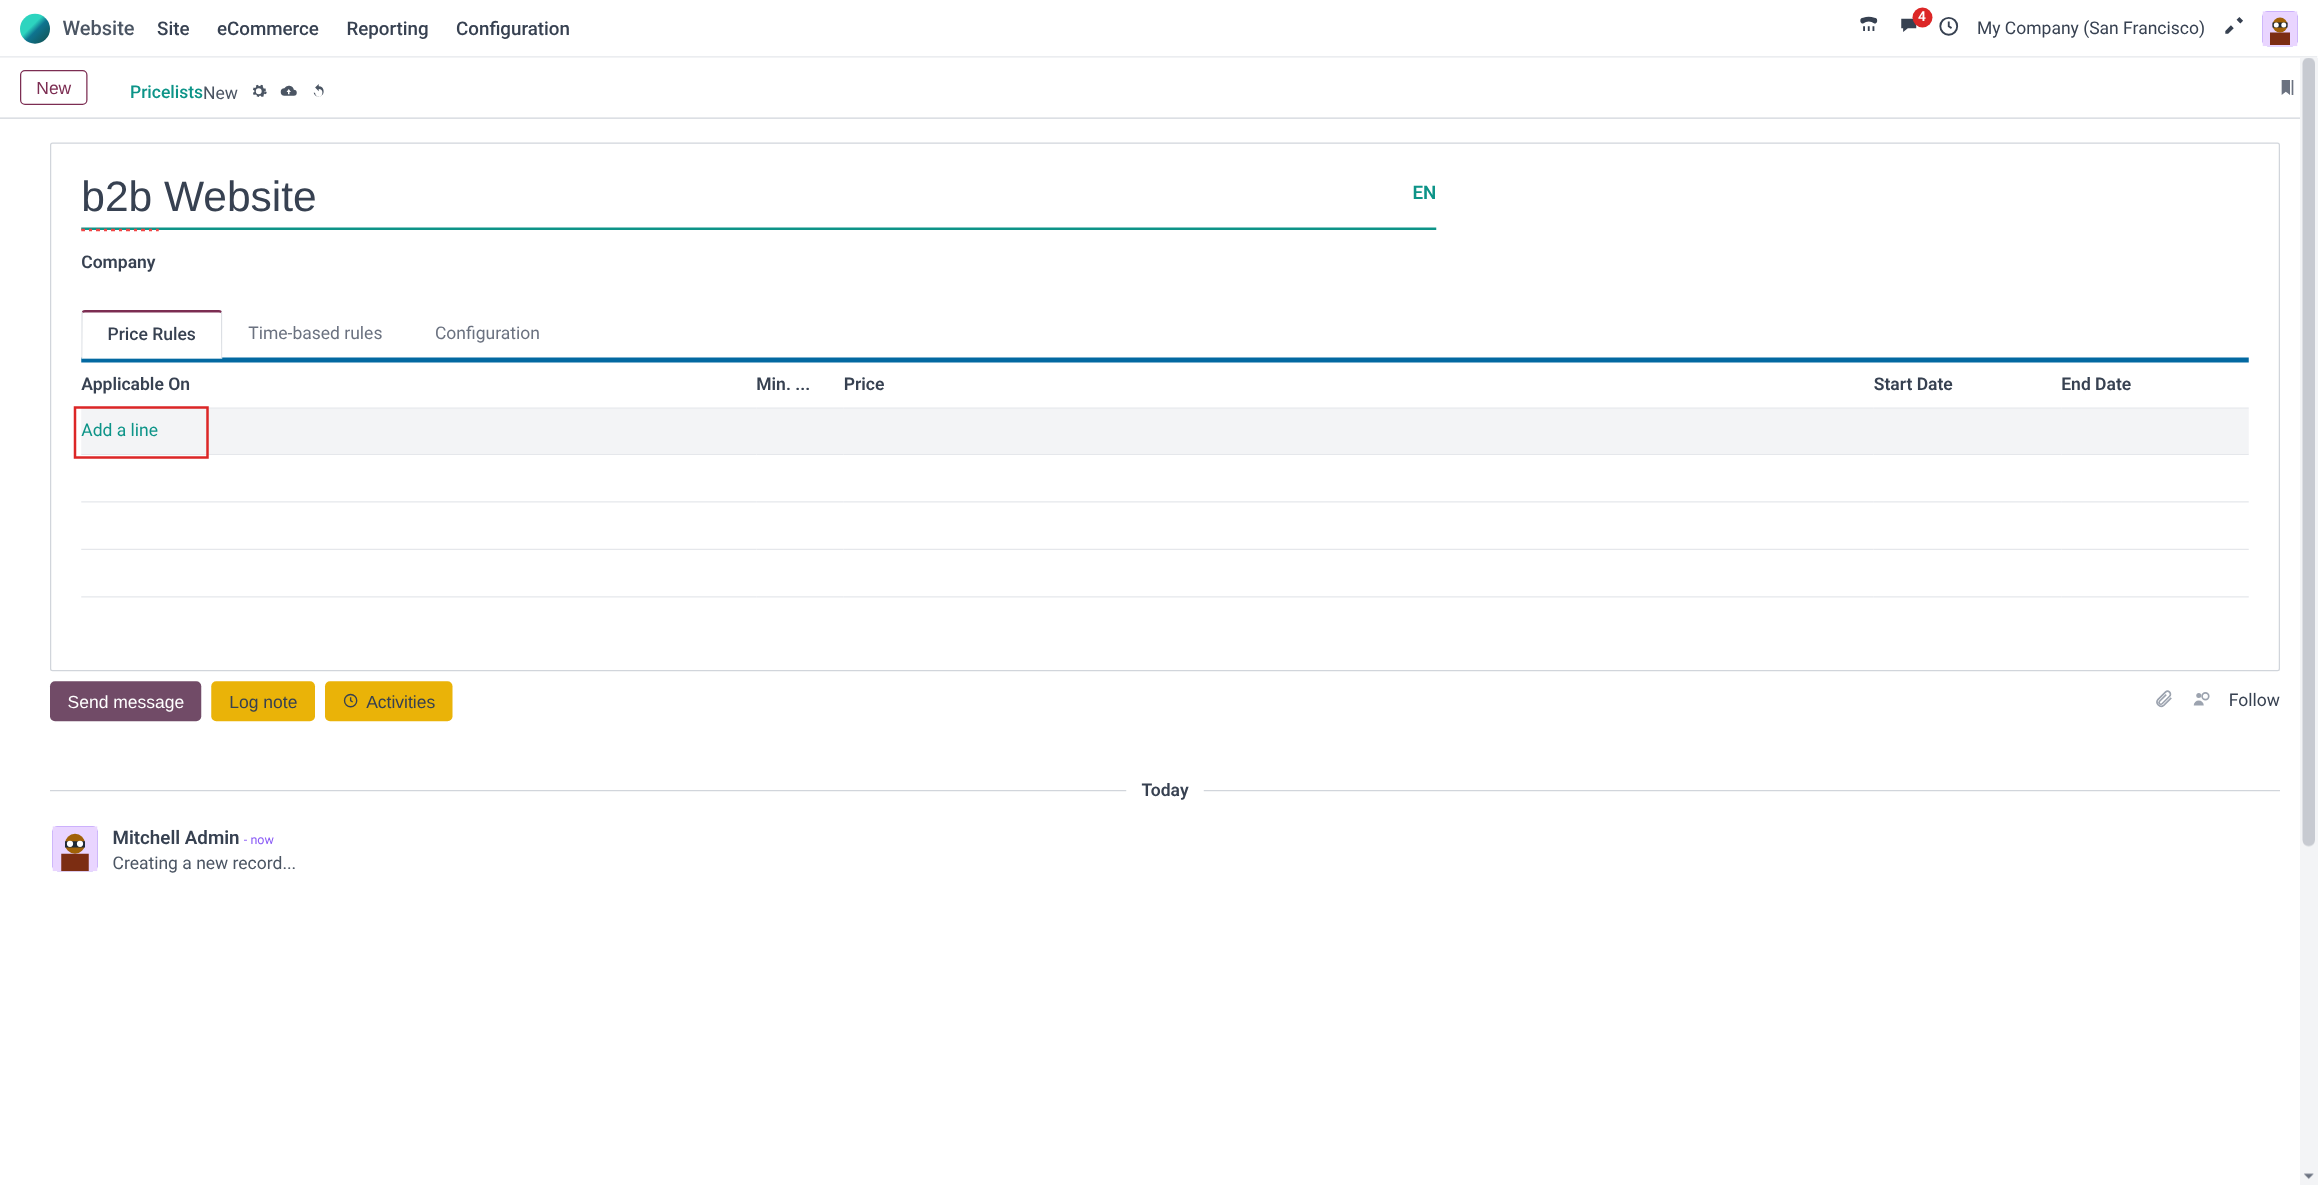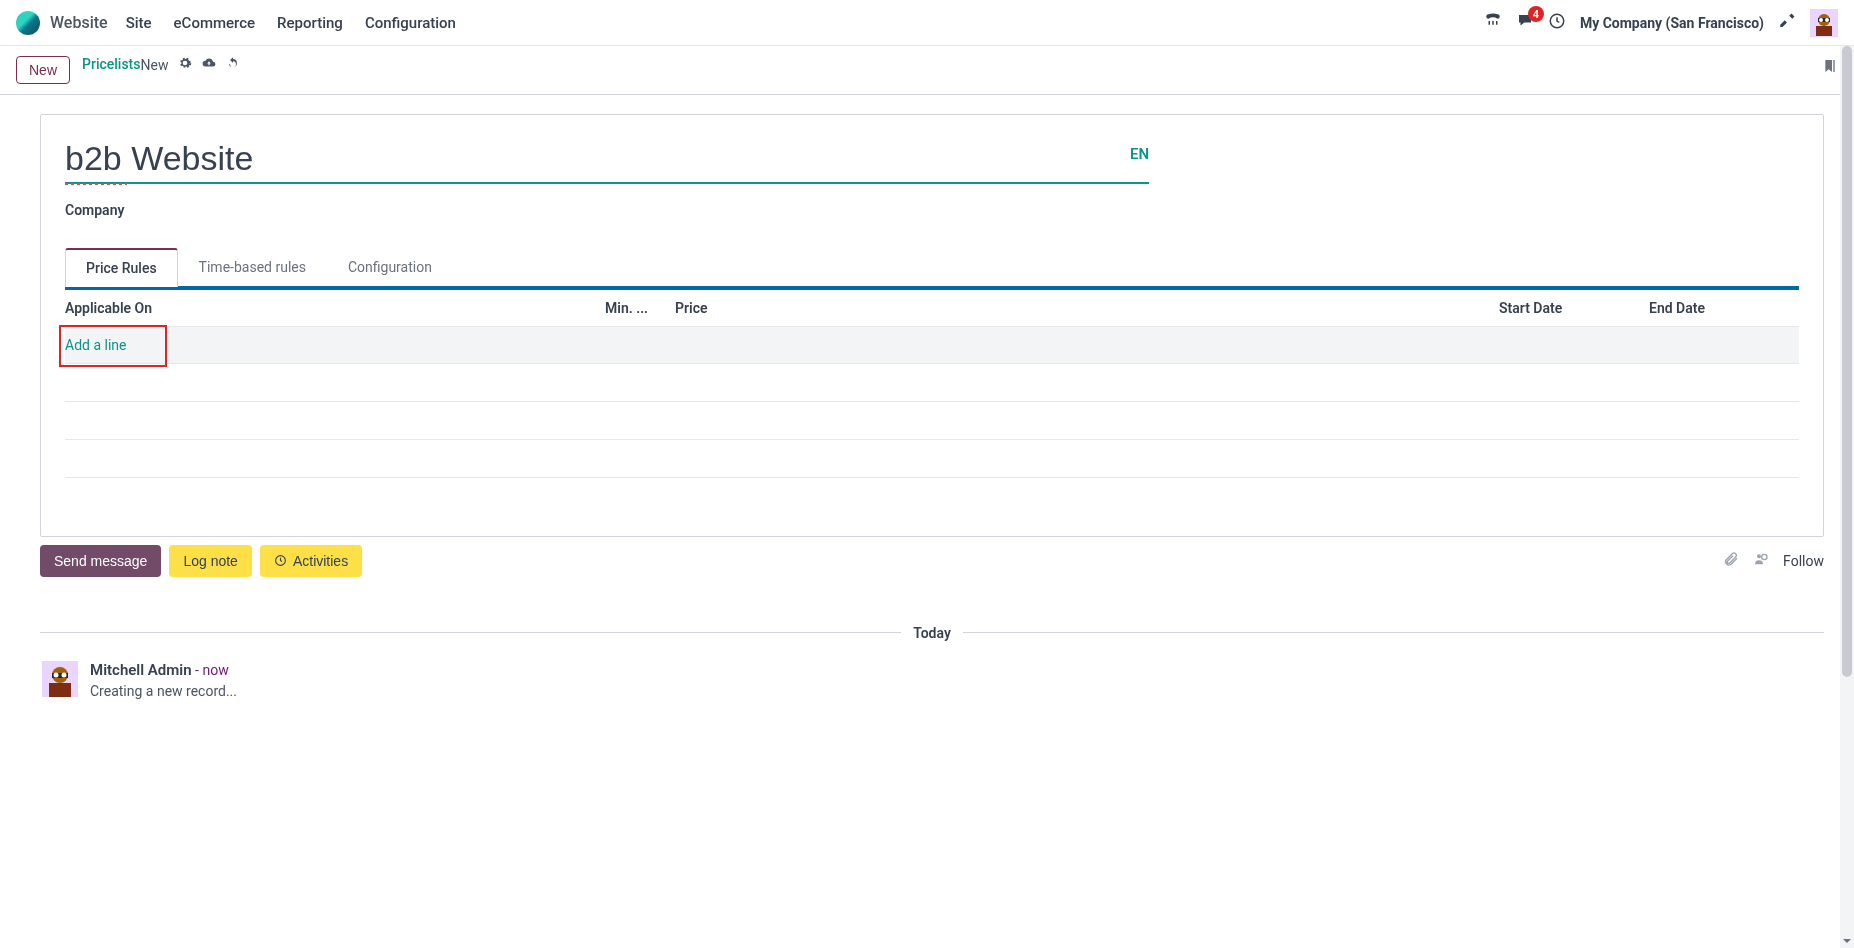--- a/index.html
+++ b/index.html
@@ -33,33 +33,34 @@
 .icon-svg { width: 18px; height: 18px; fill: #374151; }
 .badge-wrap { position: relative; }
 .badge {
   position: absolute; top: -6px; right: -10px;
   background: #dc2626; color: #fff;
   border-radius: 9px; min-width: 16px; height: 16px;
   font-size: 11px; font-weight: 600;
   display: flex; align-items: center; justify-content: center;
   padding: 0 4px;
 }
-.company-name { font-size: 14px; color: #374151; font-weight: bold; }
+.company-name { font-size: 14px; color: #374151; }
 .avatar {
   width: 28px; height: 28px; border-radius: 4px;
   background: #8b5cf6;
   display: flex; align-items: center; justify-content: center;
 }
 .avatar svg { width: 100%; height: 100%; }
 
 
 .actionbar {
-  display: flex; align-items: flex-start;
+  display: flex; align-items: flex-end;
   padding: 10px 16px;
   position: relative;
+  gap: 22px;
 }
 .btn-new {
   border: 1px solid #7c2d52;
   color: #7c2d52;
   background: #fff;
   padding: 5px 12px;
   border-radius: 4px;
   font-weight: 500;
   font-size: 14px;
   cursor: pointer;
@@ -172,21 +173,21 @@
   display: flex; align-items: center; gap: 8px;
   padding: 0;
 }
 .btn-primary {
   background: #714b67; color: #fff;
   border: none; padding: 8px 14px;
   font-size: 14px; font-weight: 500;
   border-radius: 4px; cursor: pointer;
 }
 .btn-light {
-  background: #fde047; color: #374151;
+  background: #eab308; color: #374151;
   border: none; padding: 8px 14px;
   font-size: 14px;
   border-radius: 4px; cursor: pointer;
 }
 .btn-light.withicon { display: flex; align-items: center; gap: 6px; }
 .btn-light.withicon svg { width: 13px; height: 13px; fill: #374151; }
 .chatter-right { margin-left: auto; display: flex; align-items: center; gap: 14px; }
 .chatter-right svg { width: 16px; height: 16px; fill: #9ca3af; }
 .follow-text { color: #374151; font-size: 14px; }
 
@@ -195,21 +196,21 @@
   display: flex; align-items: center;
   gap: 12px;
 }
 .chatter-sep .line { flex: 1; border-top: 1px solid #d1d5db; }
 .chatter-sep .label { color: #374151; font-weight: 600; font-size: 14px; }
 
 .msg { display: flex; gap: 12px; margin-top: 20px; padding: 0 2px; }
 .msg-avatar { width: 36px; height: 36px; border-radius: 4px; background: #8b5cf6; display:flex; align-items:center; justify-content:center; }
 .msg-avatar svg { width: 100%; height: 100%; }
 .msg-body .author { font-weight: 600; color: #374151; font-size: 15px; }
-.msg-body .time { color: #701a75; font-size: 14px; }
+.msg-body .time { color: #8b5cf6; font-size: 10px; }
 .msg-body .text { color: #4b5563; font-size: 14px; margin-top: 4px; }
 
 
 .scrollbar-stub {
   position: fixed; right: 0; top: 46px; bottom: 0;
   width: 14px; background: #f3f4f6;
 }
 .scrollbar-thumb {
   position: absolute; top: 0; left: 2px; right: 2px; height: 70%;
   background: #c7cad1; border-radius: 5px;

